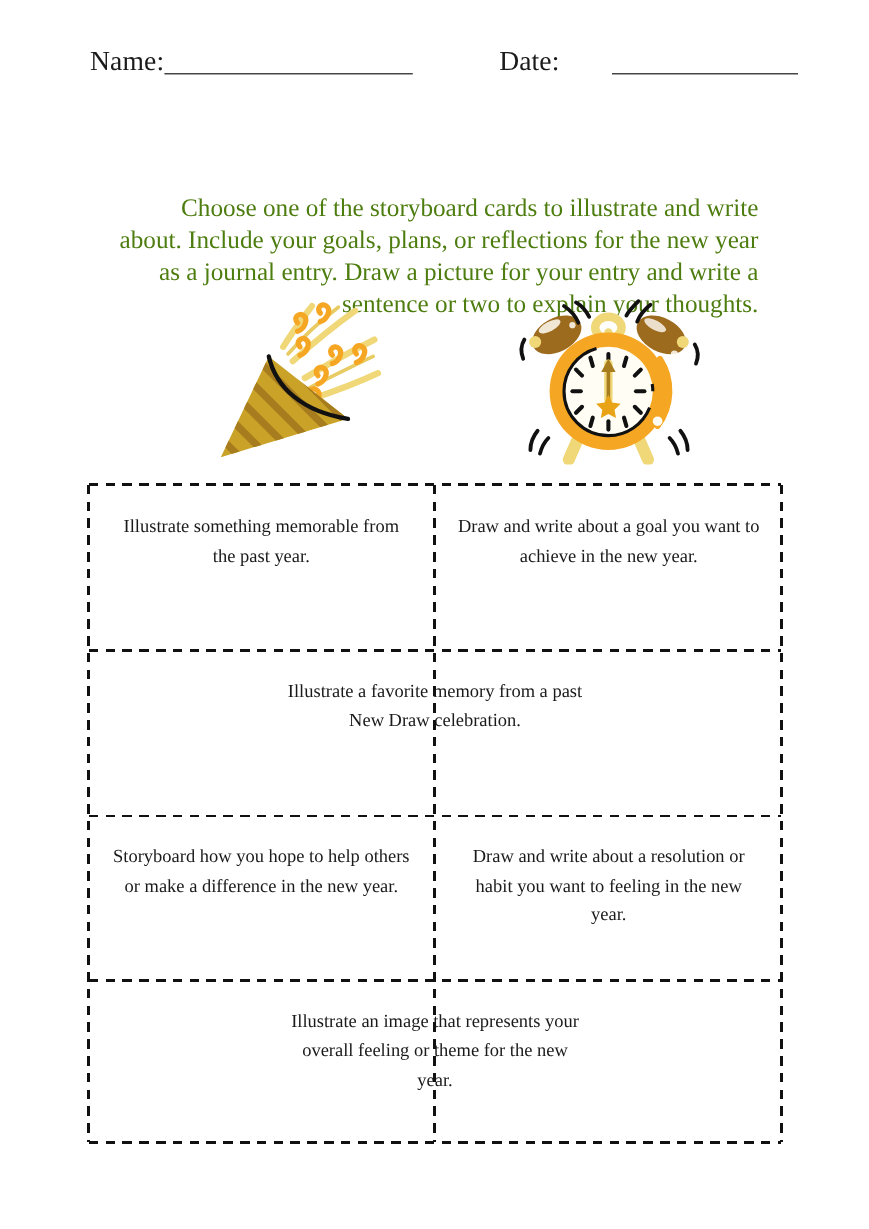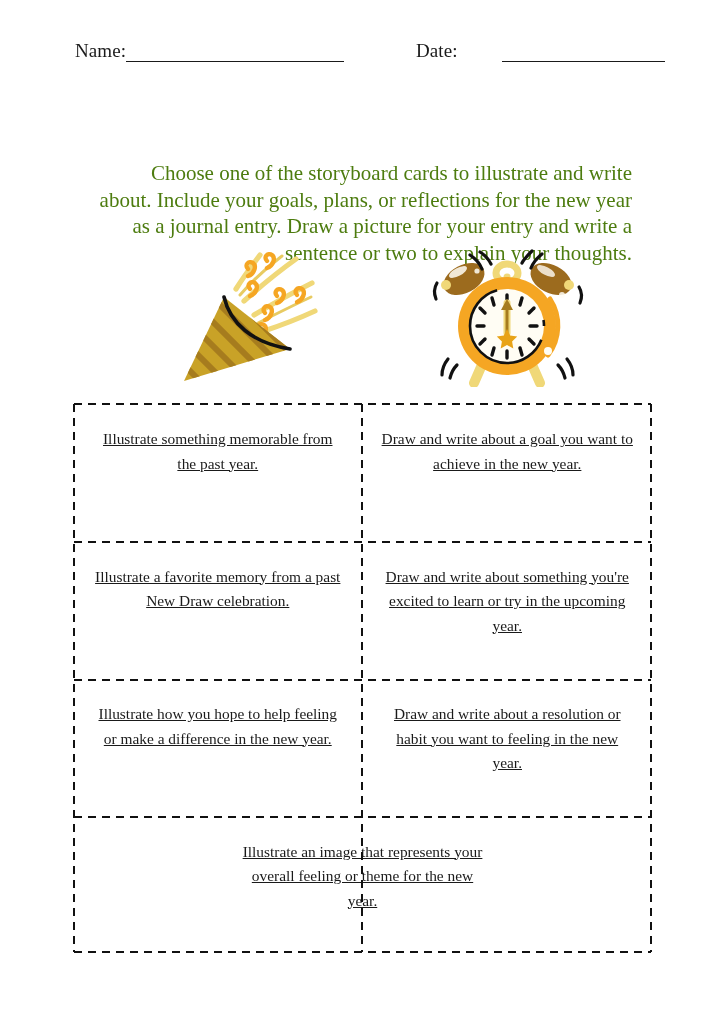--- a/index.html
+++ b/index.html
@@ -38,21 +38,21 @@
   .field {
     display: flex;
     align-items: flex-end;
     white-space: nowrap;
   }
 
   .field-name { width: 270px; }
   .field-date { width: 250px; margin-left: 72px; gap: 44px; }
 
   .field-label {
-    font-size: 19px;
+    font-size: 23px;
     line-height: 22px;
     letter-spacing: 0.1px;
   }
 
   .field-line {
     flex: 1;
     border-bottom: 1.6px solid #1a1a1a;
     height: 17px;
     margin-left: 0px;
   }
@@ -140,21 +140,20 @@
     justify-content: center;
     align-items: flex-start;
   }
 
   .cell-text {
     font-size: 15.4px;
     line-height: 24.5px;
     text-align: center;
     color: #1a1a1a;
     max-width: 252px;
-    text-decoration: underline;
   }
 
   
   .grid-lines {
     position: absolute;
     inset: 0;
     pointer-events: none;
   }
   .grid-lines svg { display: block; width: 100%; height: 100%; overflow: visible; }
 </style>
@@ -301,28 +300,25 @@
         </div>
         <div class="cell">
           <span class="cell-text">Draw and write about a goal you want to achieve in the new year.</span>
         </div>
       </div>
 
       <div class="grid-row">
         <div class="cell">
           <span class="cell-text">Illustrate a favorite memory from a past New Draw celebration.</span>
         </div>
-        <div class="cell">
-          <span class="cell-text">Draw and write about something you're excited to learn or try in the upcoming year.</span>
-        </div>
       </div>
 
       <div class="grid-row">
         <div class="cell">
-          <span class="cell-text">Illustrate how you hope to help feeling or make a difference in the new year.</span>
+          <span class="cell-text">Storyboard how you hope to help others or make a difference in the new year.</span>
         </div>
         <div class="cell">
           <span class="cell-text">Draw and write about a resolution or habit you want to feeling in the new year.</span>
         </div>
       </div>
 
       <div class="grid-row">
         <div class="cell">
           <span class="cell-text">Illustrate an image that represents your overall feeling or theme for the new year.</span>
         </div>

